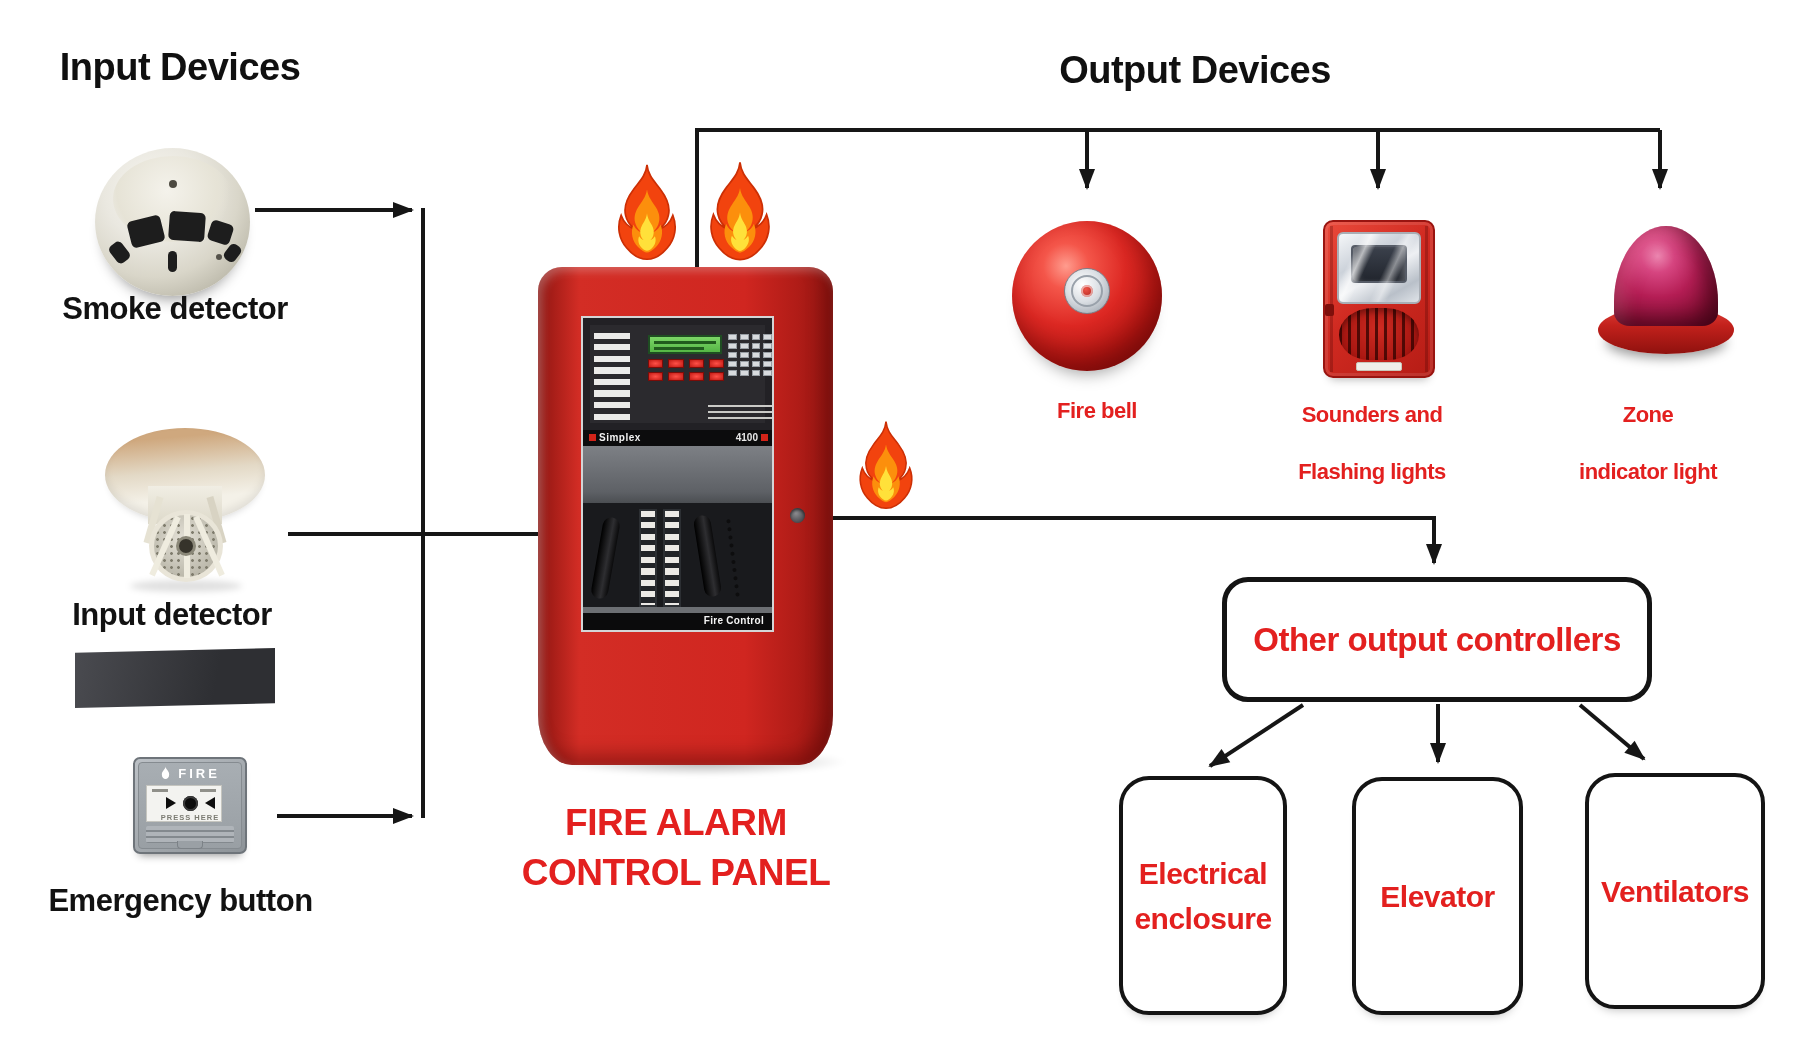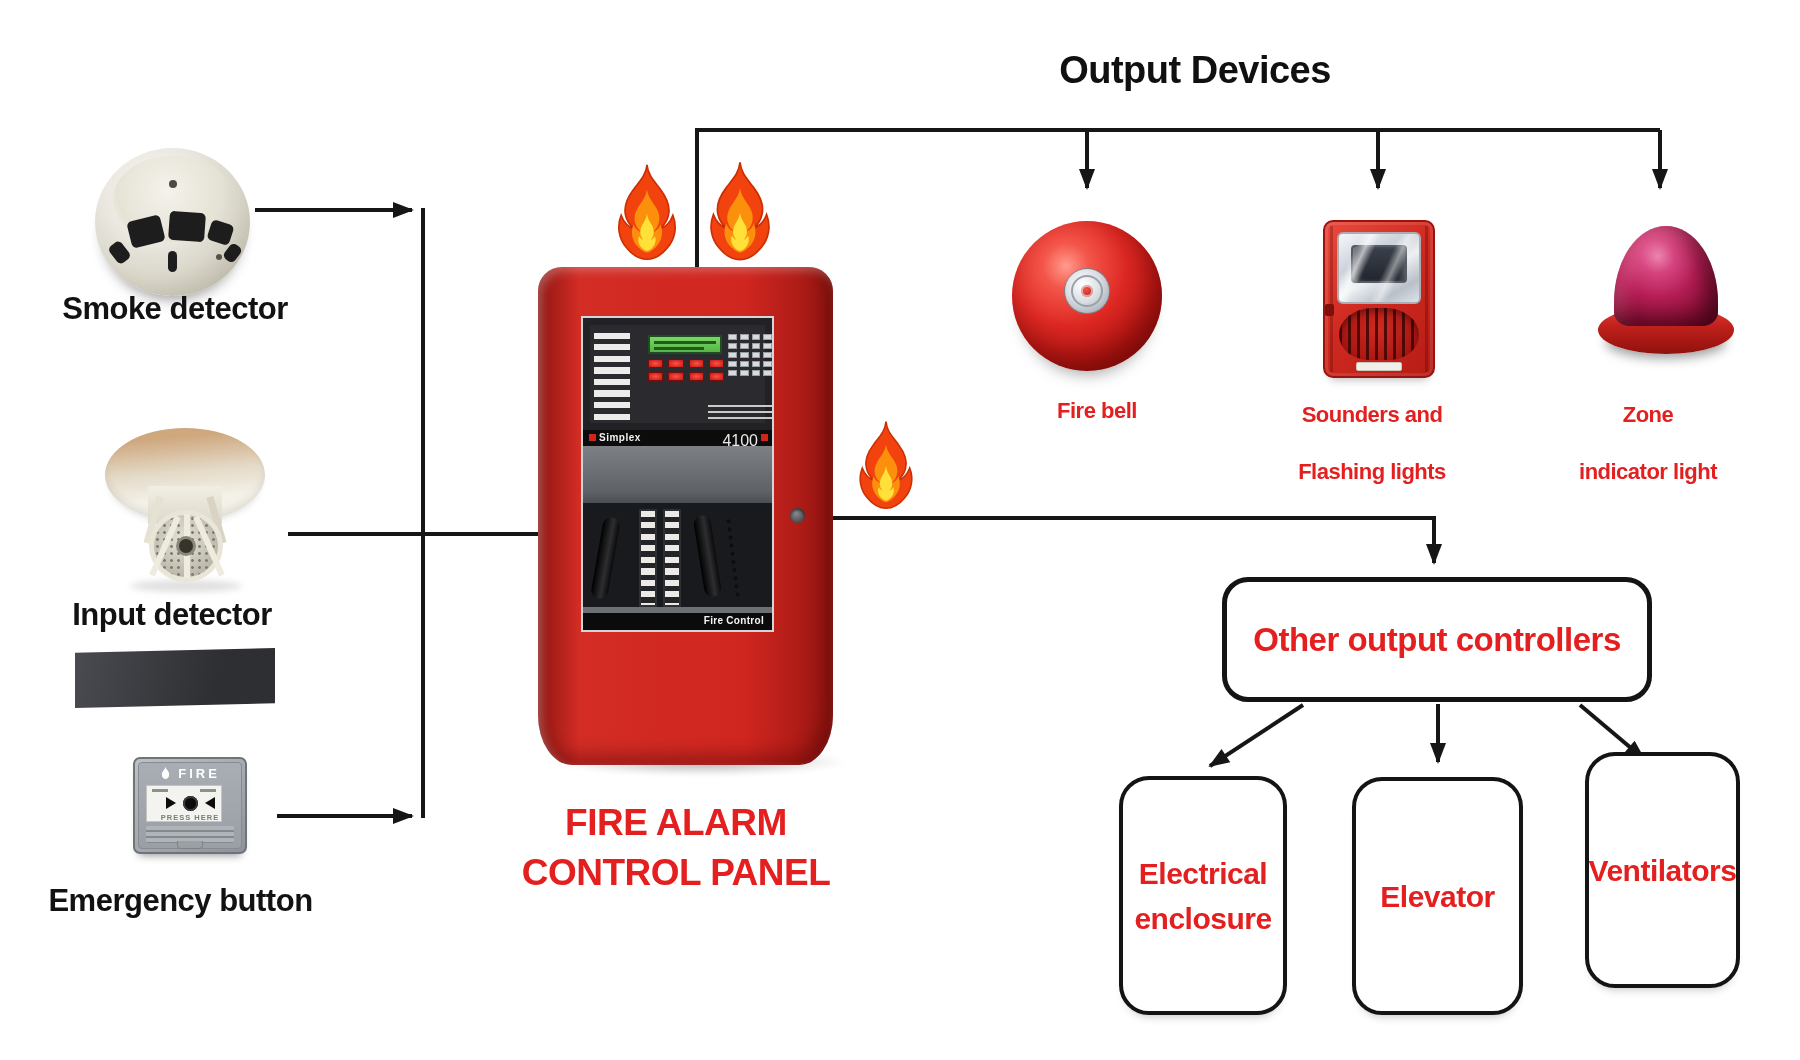--- a/index.html
+++ b/index.html
@@ -110,21 +110,21 @@
   .key-grid{left:138px;top:9px;width:44px;height:52px;display:grid;grid-template-columns:repeat(4,1fr);
     grid-auto-rows:6px;gap:3px;}
   .key-grid i{position:static;display:block;background:#d8dbde;border:1px solid #989ea4;}
   .fineprint{width:56px;height:16px;
     background:repeating-linear-gradient(180deg,#cacac7 0 2px,rgba(0,0,0,0) 2px 6px);}
   .fp1{left:118px;top:80px;} .fp2{left:148px;top:80px;width:34px;}
   .brand-strip{left:0;top:112px;width:189px;height:16px;background:#0c0c0d;color:#eee;}
   .brand-strip .sq{top:4px;width:7px;height:7px;background:#d22419;}
   .sqL{left:6px;} .sqR{right:4px;}
   .simplex{left:16px;top:2px;font-size:10px;font-weight:bold;color:#f2f2f2;letter-spacing:.5px;}
-  .model{right:14px;top:2px;font-size:16px;font-weight:normal;color:#e8e8e8;}
+  .model{right:14px;top:2px;font-size:10px;font-weight:bold;color:#e8e8e8;}
   .mid-grey{left:0;top:128px;width:189px;height:57px;background:linear-gradient(#7d8085,#5e6166 80%,#4b4e52);}
   .compartment{left:0;top:185px;width:189px;height:110px;background:#191a1d;overflow:hidden;}
   .handset{width:17px;height:82px;border-radius:9px;background:linear-gradient(90deg,#000,#2e2e31 60%,#0a0a0b);}
   .hs-l{left:14px;top:14px;transform:rotate(10deg);}
   .hs-r{left:116px;top:12px;transform:rotate(-9deg);}
   .cord{left:146px;top:16px;width:6px;height:78px;border-right:4px dotted #0d0d0e;transform:rotate(-7deg);}
   .sw-col{top:6px;width:18px;height:98px;border:2px solid #2c2f33;background:
     repeating-linear-gradient(180deg,#eceae6 0 6px,#222428 6px 11.5px);}
   .sw1{left:56px;} .sw2{left:80px;}
   .shelf{left:0;top:104px;width:189px;height:6px;background:#6c6f73;}
@@ -214,20 +214,21 @@
   </svg>
 
   <svg width="0" height="0" style="position:absolute" aria-hidden="true">
     <symbol id="flame-sym" viewBox="0 0 64 88">
       <path d="M32 2C33 12 39 17 44 24C50 32 53 39 51 47C50 52 47 56 43 59C48 58 53 53 55 47C59 57 57 68 50 76C45 82 38 86 32 86C26 86 19 82 14 76C7 68 5 57 9 47C11 53 16 58 21 59C17 56 14 52 13 47C11 39 14 32 20 24C25 17 31 12 32 2Z" fill="#f2430e" stroke="#cc2f05" stroke-width="1.5"></path>
       <path d="M32 24C33 31 37 35 40 40C43 45 44 50 42 55C41 58 39 60 37 62C40 61 43 58 44 55C47 62 45 70 40 75C37 78 34 80 32 80C30 80 27 78 24 75C19 70 17 62 20 55C21 58 24 61 27 62C25 60 23 58 22 55C20 50 21 45 24 40C27 35 31 31 32 24Z" fill="#fc8f0c"></path>
       <path d="M32 45C32.5 50 35 53 36.5 56C38 59 38.5 62 37.5 65C37 66.5 36 68 35 69C36.5 68.5 38 67 39 65.5C40.5 69 39.5 73 36.5 76C35 77.5 33.5 78.5 32 78.5C30.5 78.5 29 77.5 27.5 76C24.5 73 23.5 69 25 65.5C26 67 27.5 68.5 29 69C28 68 27 66.5 26.5 65C25.5 62 26 59 27.5 56C29 53 31.5 50 32 45Z" fill="#ffe13a"></path>
     </symbol>
   </svg>
 
+  <div class="lbl head" style="left:30px;top:45px;width:300px">Input Devices</div>
   <div class="lbl head" style="left:1015px;top:48px;width:360px">Output Devices</div>
 
   <div class="smoke">
     <div class="sd-body"></div>
     <div class="sd-dome"></div>
     <div class="vent v1"></div>
     <div class="vent v2"></div>
     <div class="vent v3"></div>
     <div class="vent v4"></div>
     <div class="vent v5"></div>
@@ -395,17 +396,17 @@
   <div class="hub-box">
     <span>Other output controllers</span>
   </div>
 
   <div class="child-box" style="left:1352px;top:777px;width:171px;height:238px">
     <span>Elevator</span>
   </div>
   <div class="child-box" style="left:1119px;top:776px;width:168px;height:239px">
     <span>Electrical enclosure</span>
   </div>
-  <div class="child-box" style="left:1585px;top:752px;width:155px;height:236px">
+  <div class="child-box" style="left:1585px;top:773px;width:180px;height:236px">
     <span>Ventilators</span>
   </div>
 
 </div>
 
 </body></html>

